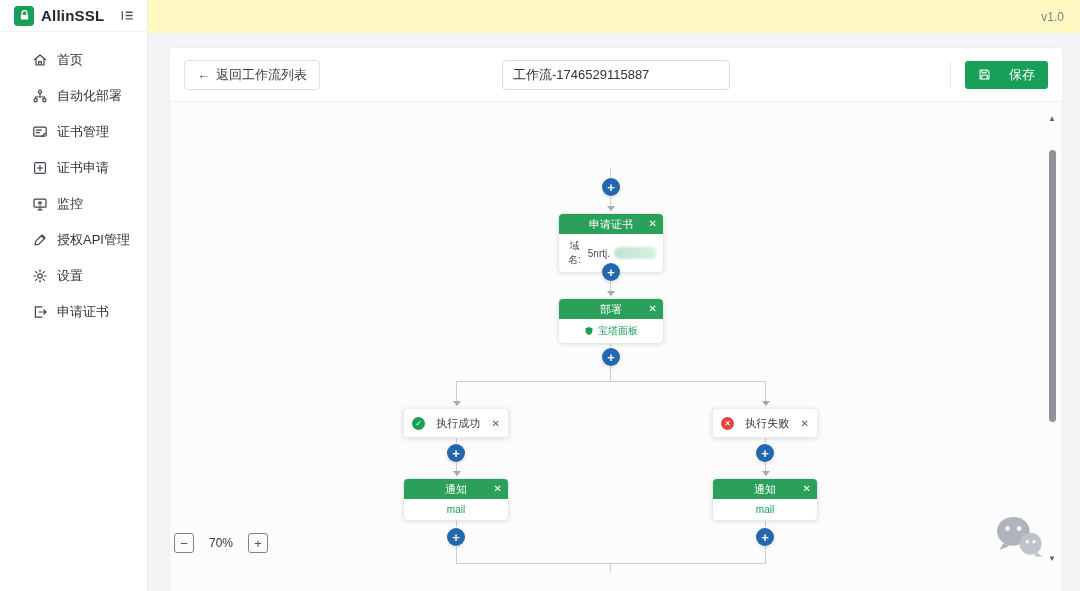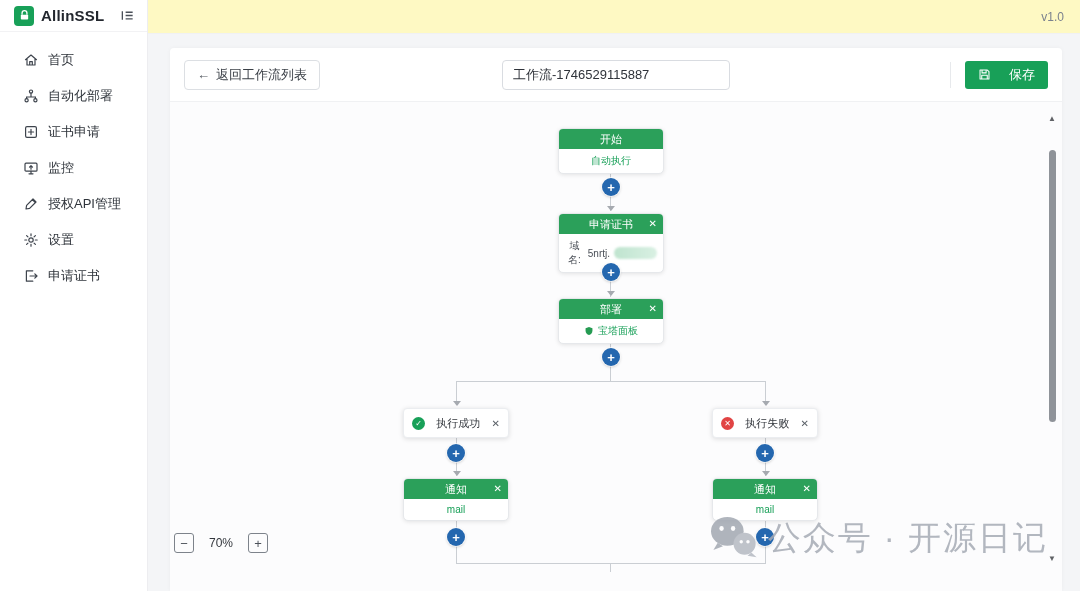--- a/index.html
+++ b/index.html
@@ -6,21 +6,21 @@
   html,body { width:1080px; height:591px; overflow:hidden; background:#fff;
     font-family:"Liberation Sans","DejaVu Sans",sans-serif; }
   .app { display:flex; width:1080px; height:591px; }
 
   
   .sidebar { width:148px; height:100%; background:#fff; border-right:1px solid #ededf0; flex:none; }
   .logo-row { height:32px; display:flex; align-items:center; padding:0 12px 0 14px; border-bottom:1px solid #f2f2f4; }
   .logo-badge { width:20px; height:20px; background:#18a058; border-radius:4px; display:flex; align-items:center; justify-content:center; margin-right:7px; }
   .logo-text { font-size:15px; font-weight:bold; color:#23272e; flex:1; letter-spacing:.2px; }
   .collapse-icon { color:#4a5059; display:flex; }
-  .nav { padding-top:10px; }
+  .nav { padding-top:10px;padding-left:9px; }
   .nav-item { height:36px; display:flex; align-items:center; padding:0 10px 0 22px; cursor:pointer; }
   .nav-icon { width:17px; height:17px; margin-right:9px; color:#3e444d; display:flex; align-items:center; justify-content:center; }
   .nav-label { font-size:13px; color:#2f343b; white-space:nowrap; }
 
   
   .main { flex:1; display:flex; flex-direction:column; background:#f4f5f7; min-width:0; }
   .topbar { height:34px; background:#fef9c3; border-bottom:1px solid #f0f1f3; display:flex; align-items:center; justify-content:flex-end; padding:0 16px; flex:none; }
   .version { font-size:12px; color:#7b828e; }
   .content { flex:1; padding:14px 18px 0 22px; min-height:0; }
   .panel { background:#fff; height:100%; border-radius:4px 4px 0 0; box-shadow:0 0 4px rgba(0,0,0,.04); display:flex; flex-direction:column; }
@@ -100,20 +100,29 @@
       <div class="nav-item">
         <span class="nav-icon">
             <svg width="16" height="16" viewBox="0 0 16 16" fill="none" stroke="currentColor" stroke-width="1.2" stroke-linecap="round">
               <circle cx="8" cy="3.6" r="1.6"></circle>
               <circle cx="3.6" cy="12.2" r="1.6"></circle>
               <circle cx="12.4" cy="12.2" r="1.6"></circle>
               <path d="M8 5.2v2.6M3.6 10.6V9h8.8v1.6M8 7.8V9"></path>
             </svg>
           </span>
         <span class="nav-label">自动化部署</span>
+      </div>
+      <div class="nav-item">
+        <span class="nav-icon">
+            <svg width="16" height="16" viewBox="0 0 16 16" fill="none" stroke="currentColor" stroke-width="1.2" stroke-linecap="round">
+              <rect x="1.8" y="3.2" width="12.4" height="9" rx="1.2"></rect>
+              <path d="M4.3 6.2h5M4.3 8.7h3M9.8 12.6l3.4-3.4"></path>
+            </svg>
+          </span>
+        <span class="nav-label">证书管理</span>
       </div>
       <div class="nav-item">
         <span class="nav-icon">
             <svg width="16" height="16" viewBox="0 0 16 16" fill="none" stroke="currentColor" stroke-width="1.2" stroke-linecap="round">
               <rect x="2.6" y="2.6" width="10.8" height="10.8" rx="1.4"></rect>
               <path d="M8 5.4v5.2M5.4 8h5.2"></path>
             </svg>
           </span>
         <span class="nav-label">证书申请</span>
       </div>
@@ -196,24 +205,20 @@
           <div class="arrow-down" style="left:592px;top:299px"></div>
           <div class="vline" style="left:286px;top:336px;height:38px"></div>
           <div class="arrow-down" style="left:283px;top:369px"></div>
           <div class="vline" style="left:595px;top:336px;height:38px"></div>
           <div class="arrow-down" style="left:592px;top:369px"></div>
           <div class="vline" style="left:286px;top:418px;height:43px"></div>
           <div class="vline" style="left:595px;top:418px;height:43px"></div>
           <div class="hline" style="left:286px;top:461px;width:310px"></div>
           <div class="vline" style="left:440px;top:461px;height:9px"></div>
 
-          <div class="node" style="left:388px;top:26px">
-            <div class="node-header">开始</div>
-            <div class="node-body">自动执行</div>
-          </div>
           <div class="plus-btn" style="left:432px;top:76px">
               <span>+</span>
             </div>
 
           <div class="node" style="left:388px;top:111px">
             <div class="node-header">
               <span>申请证书</span>
               <span class="node-close">✕</span>
             </div>
             <div class="node-body left">
@@ -304,21 +309,20 @@
                 <ellipse cx="20" cy="18" rx="17" ry="15" fill="#9da3ad"></ellipse>
                 <path d="M10 30l-4.5 7.5 10-4z" fill="#9da3ad"></path>
                 <ellipse cx="14" cy="15" rx="2.3" ry="2.6" fill="#fcfcfd"></ellipse>
                 <ellipse cx="26" cy="15" rx="2.3" ry="2.6" fill="#fcfcfd"></ellipse>
                 <circle cx="38" cy="31" r="11.5" fill="#b0b5be"></circle>
                 <path d="M45 40l5.5 5-9.5-1.5z" fill="#b0b5be"></path>
                 <circle cx="34.5" cy="29" r="1.8" fill="#fcfcfd"></circle>
                 <circle cx="41.5" cy="29" r="1.8" fill="#fcfcfd"></circle>
               </svg>
             </span>
-            <span class="watermark-text">公众号 · 开源日记</span>
           </div>
 
           <div class="scrollbar">
             <span class="scroll-up">▲</span>
             <div class="scroll-thumb"></div>
             <span class="scroll-down">▼</span>
           </div>
 
         </div>
       </div>

